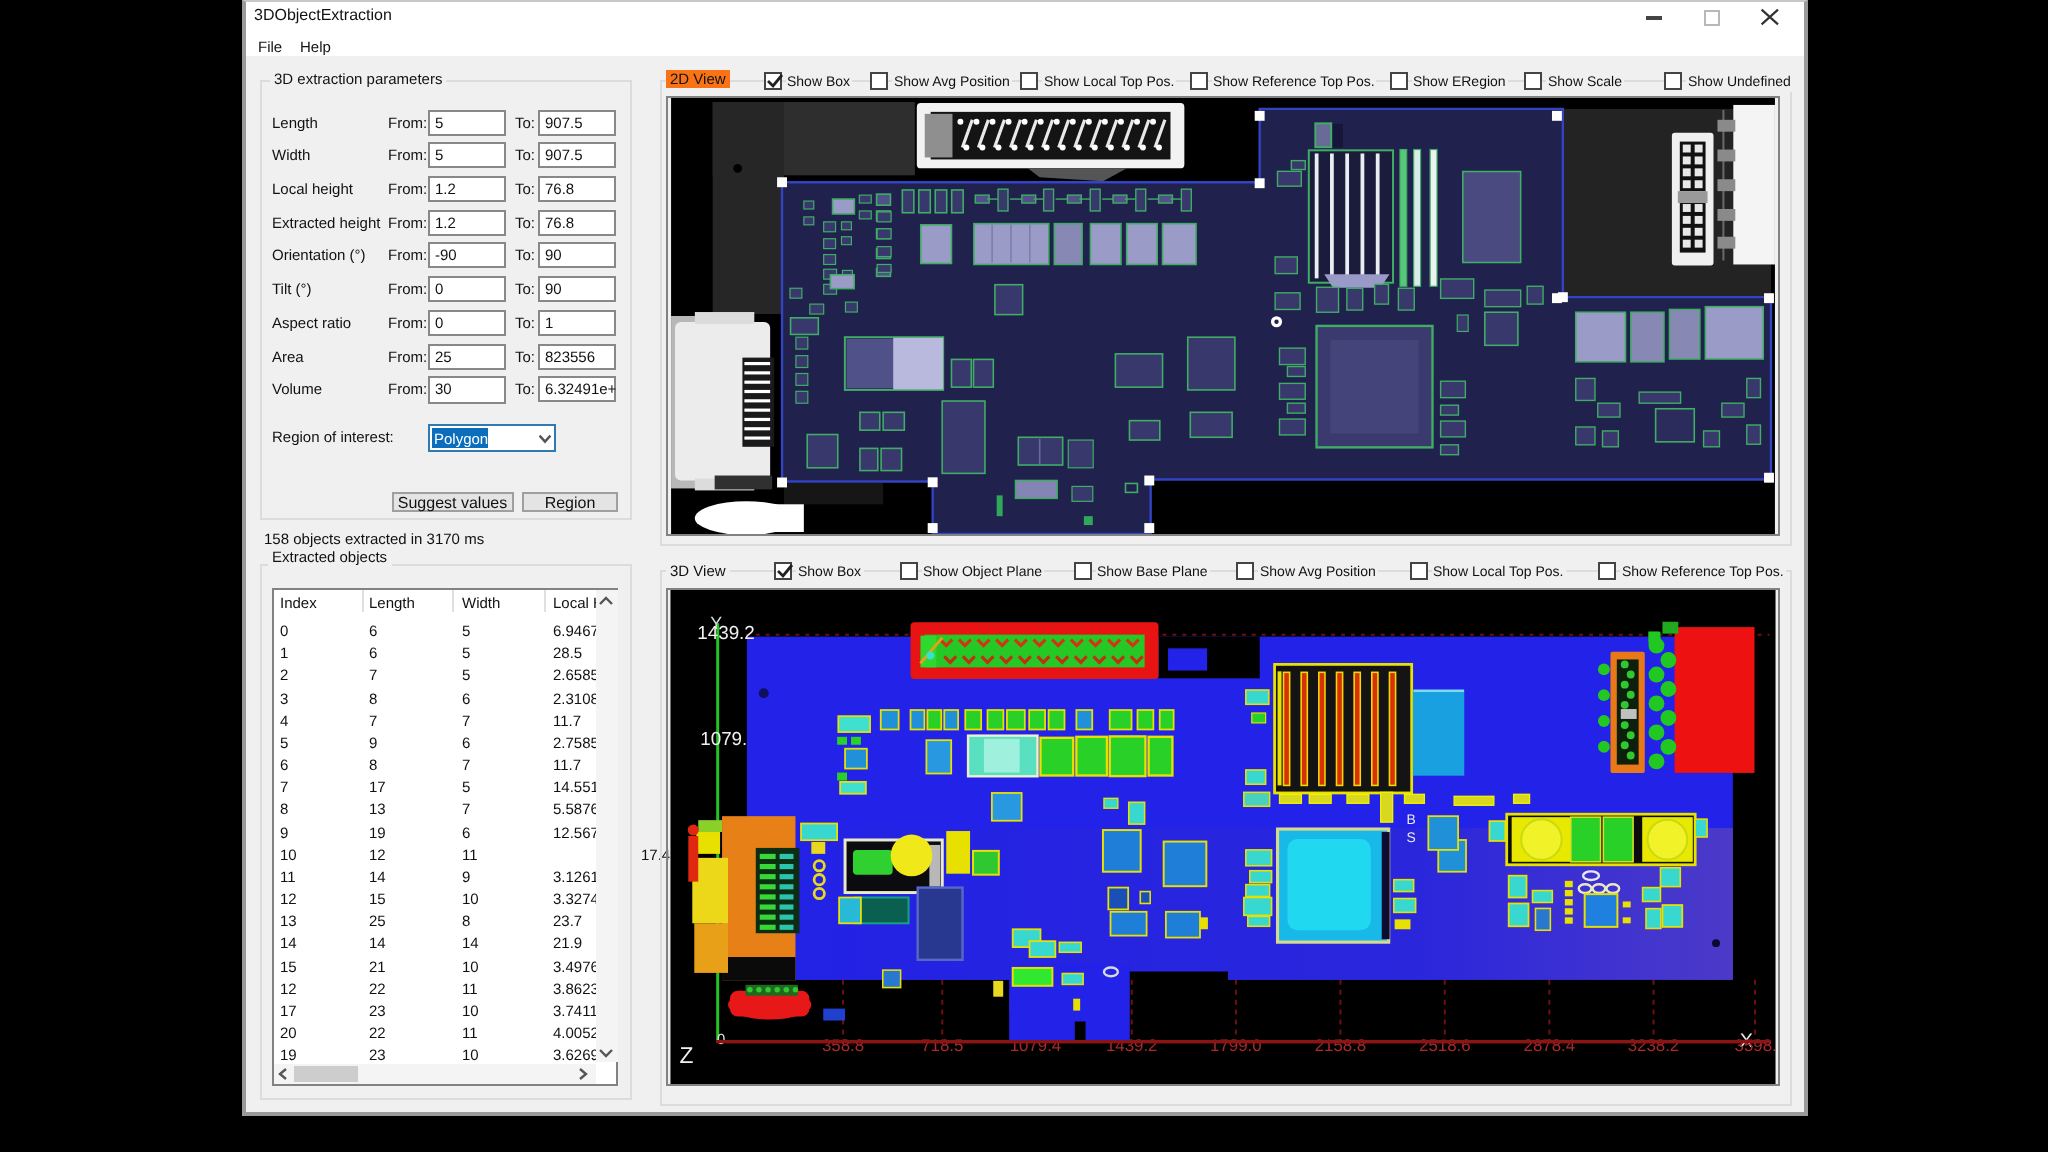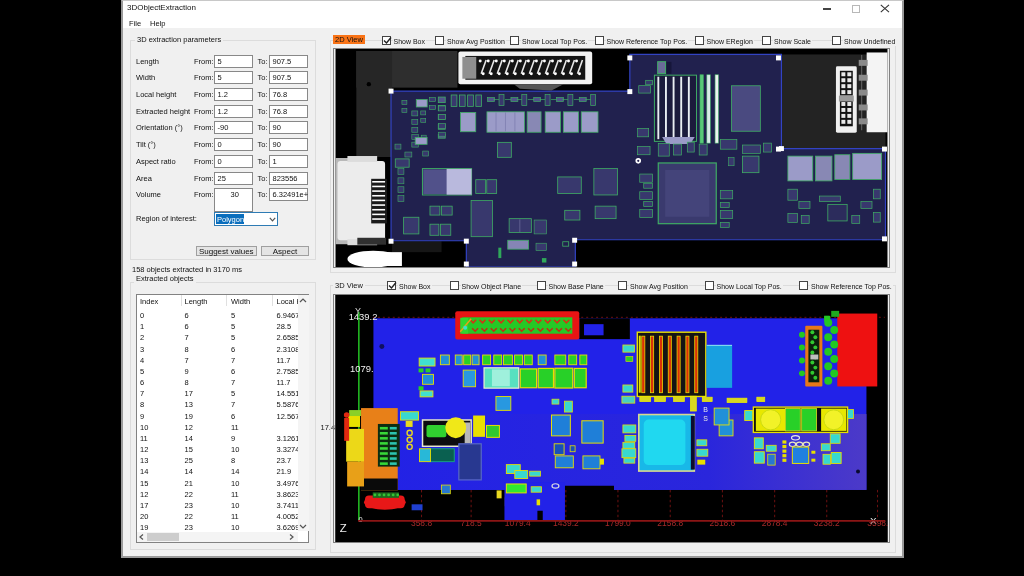--- a/index.html
+++ b/index.html
@@ -61,32 +61,32 @@
 <div class="inp" style="left:213.5px;top:154.8px;width:39.5px;height:13px;">0</div>
 <div class="lbl" style="left:257.5px;top:156.8px;">To:</div>
 <div class="inp" style="left:268.5px;top:154.8px;width:39.5px;height:13px;">1</div>
 <div class="lbl" style="left:136px;top:173.5px;">Area</div>
 <div class="lbl" style="left:194px;top:173.5px;">From:</div>
 <div class="inp" style="left:213.5px;top:171.5px;width:39.5px;height:13px;">25</div>
 <div class="lbl" style="left:257.5px;top:173.5px;">To:</div>
 <div class="inp" style="left:268.5px;top:171.5px;width:39.5px;height:13px;">823556</div>
 <div class="lbl" style="left:136px;top:190.3px;">Volume</div>
 <div class="lbl" style="left:194px;top:190.3px;">From:</div>
-<div class="inp" style="left:213.5px;top:188.3px;width:39.5px;height:24px;text-align:center;">30</div>
+<div class="inp" style="left:213.5px;top:188.3px;width:39.5px;height:14px;">30</div>
 <div class="lbl" style="left:257.5px;top:190.3px;">To:</div>
 <div class="inp" style="left:268.5px;top:188.3px;width:39.5px;height:13px;">6.32491e+</div>
 <div class="lbl" style="left:136px;top:214px;">Region of interest:</div>
 <div class="abs" style="left:214px;top:212px;width:64px;height:13.5px;background:#fff;border:1px solid #2e7bb4;"></div>
 <div class="abs" style="left:216px;top:214px;width:28px;height:9.5px;background:#0a6ebd;"></div>
 <div class="lbl" style="left:217px;top:214.5px;color:#fff;">Polygon</div>
 <svg class="abs" style="left:268.5px;top:216.5px;" width="7" height="5" viewBox="0 0 7 5">
     <path d="M0.8 0.8 L3.5 3.8 L6.2 0.8" stroke="#555" stroke-width="1.2" fill="none"></path>
   </svg>
 <div class="abs" style="left:196px;top:245.5px;width:60.5px;height:10.5px;background:#e4e4e4;border:1px solid #9f9f9f;font-size:8px;color:#111;text-align:center;line-height:9px;">Suggest values</div>
-<div class="abs" style="left:261px;top:245.5px;width:48px;height:10.5px;background:#e4e4e4;border:1px solid #9f9f9f;font-size:8px;color:#111;text-align:center;line-height:9px;">Aspect</div>
+<div class="abs" style="left:261px;top:245.5px;width:48px;height:10.5px;background:#e4e4e4;border:1px solid #9f9f9f;font-size:8px;color:#111;text-align:center;line-height:9px;">Region</div>
 <div class="lbl" style="left:132px;top:264.5px;">158 objects extracted in 3170 ms</div>
 <div class="gb" style="left:130px;top:282px;width:186px;height:268px;"></div>
 <div class="lbl" style="left:134px;top:274px;background:#f0f0f0;padding:0 2px;">Extracted objects</div>
 <div class="abs" style="left:135.5px;top:293.5px;width:173.5px;height:249px;background:#fff;border:1px solid #828282;"></div>
 <div class="lbl" style="left:140px;top:296.5px;">Index</div>
 <div class="lbl" style="left:184.5px;top:296.5px;">Length</div>
 <div class="lbl" style="left:231px;top:296.5px;">Width</div>
 <div class="lbl" style="left:276.5px;top:296.5px;">Local H</div>
 <div class="abs" style="left:180.5px;top:295px;width:1px;height:11px;background:#e0e0e0;"></div>
 <div class="abs" style="left:226px;top:295px;width:1px;height:11px;background:#e0e0e0;"></div>

